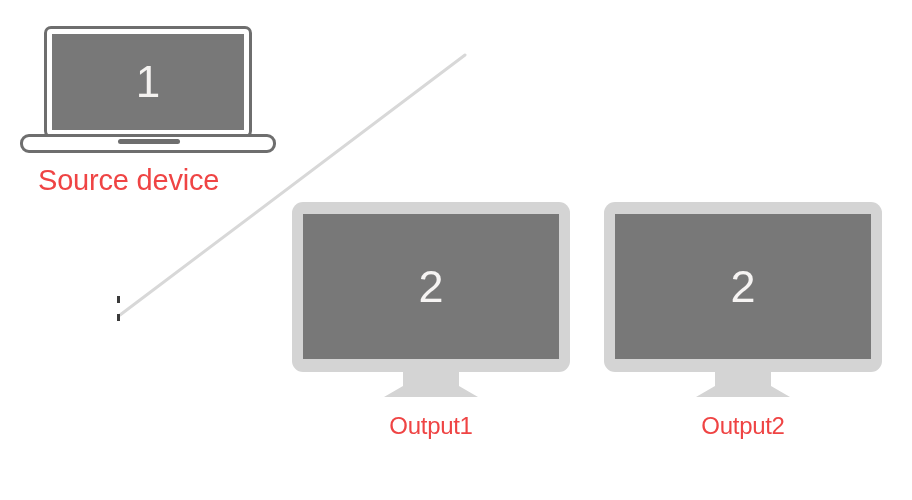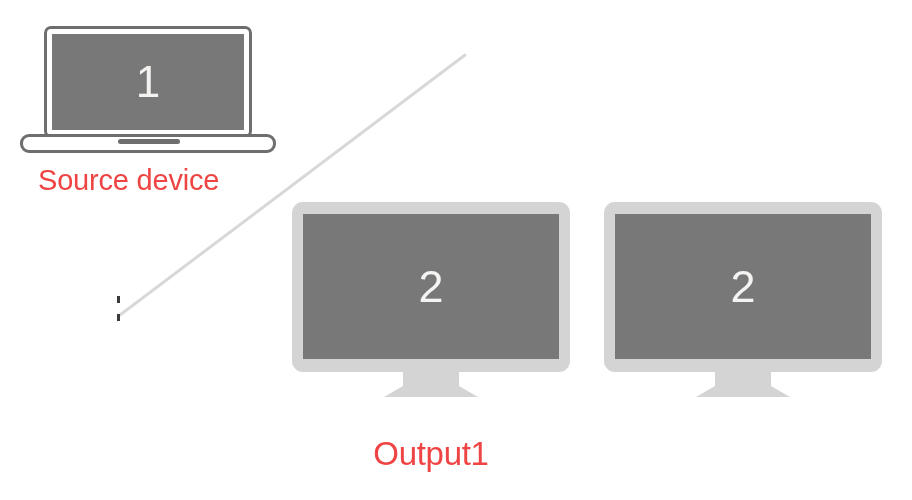--- a/index.html
+++ b/index.html
@@ -152,22 +152,22 @@
     white-space: nowrap;
     user-select: none;
   }
   .caption-source {
     left: 38px;
     top: 165px;
     font-size: 29px;
     letter-spacing: -0.2px;
   }
   .caption-output {
-    top: 436px;
-    font-size: 33px;
+    top: 413px;
+    font-size: 24px;
     letter-spacing: -0.3px;
     text-align: center;
     width: 278px;
   }
 
   
   .tick-mark {
     position: absolute;
     width: 3px;
     height: 7px;
@@ -213,14 +213,15 @@
   <div class="monitor" style="left:604px; top:202px;">
     <div class="monitor-bezel">
       <div class="monitor-screen">
         <span class="monitor-screen-number">2</span>
       </div>
     </div>
     <div class="monitor-neck"></div>
     <div class="monitor-foot"></div>
   </div>
 
+  <span class="caption caption-output" style="left:604px;">Output2</span>
 
 </div>
 
 </body></html>

